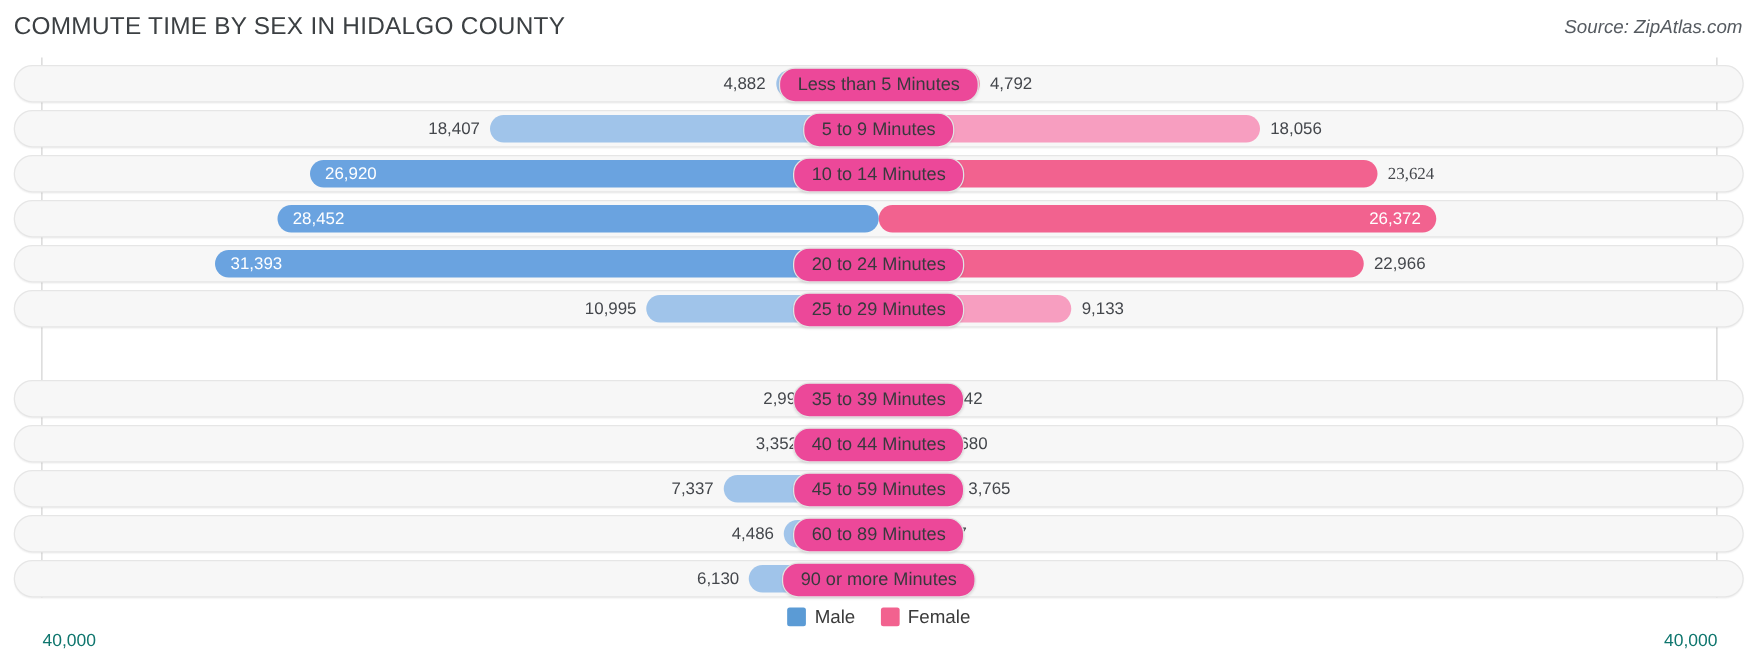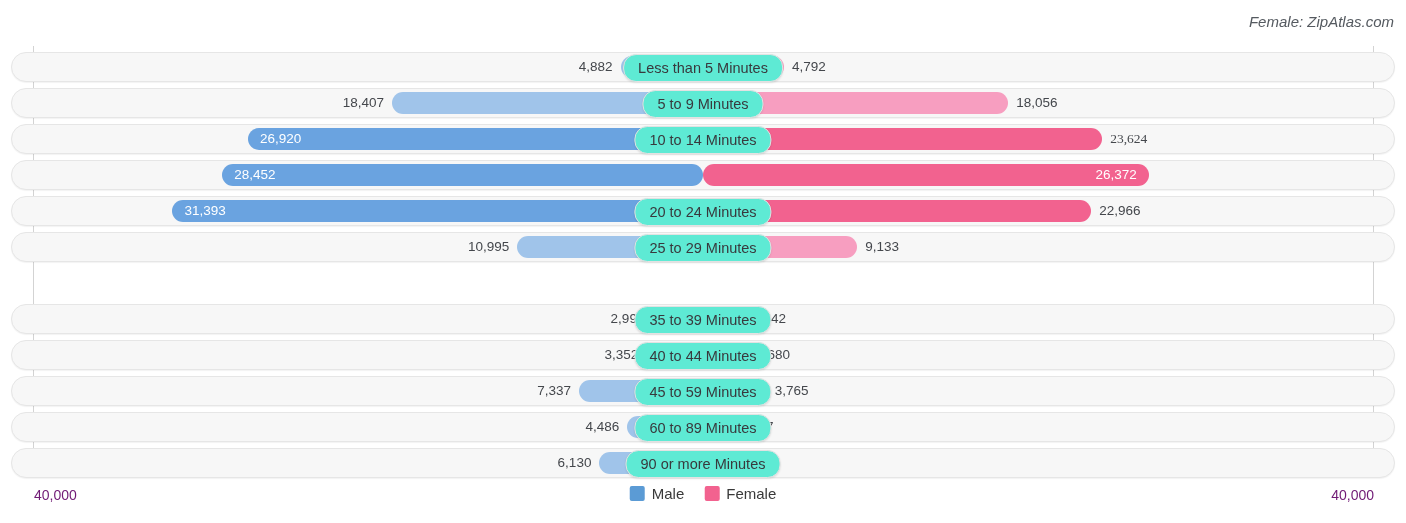--- a/index.html
+++ b/index.html
@@ -55,54 +55,55 @@
   .bar-value{
     position:absolute;top:3px;height:22px;line-height:22px;
     font-size:13.5px;white-space:nowrap;color:#44474c;
   }
   .bar-value.inside{color:#ffffff;}
 
   .cat-pill{
     position:absolute;top:1px;left:50%;transform:translateX(-50%);
     height:26px;line-height:26px;
     padding:0 14px;
-    background:#5eead4;
+    background:#ec4899;
     border:1px solid #e2e2e2;
     border-radius:13px;
     font-size:14.5px;color:#38393d;
     white-space:nowrap;
     box-shadow:0 1px 2px rgba(0,0,0,0.10);
     z-index:5;
   }
 
   
   .footer{position:absolute;left:0;top:478px;width:1406px;height:45px;}
   .axis-tick{
-    position:absolute;top:9px;
-    font-size:14px;color:#701a75;
+    position:absolute;top:26px;
+    font-size:14px;color:#0f766e;
   }
   .axis-tick.left{left:34px;}
   .axis-tick.right{right:32px;}
 
   .legend{
     position:absolute;left:50%;transform:translateX(-50%);
     top:7px;
     display:flex;align-items:center;gap:20px;
   }
   .legend-item{display:flex;align-items:center;gap:7px;}
   .legend-swatch{width:15px;height:15px;border-radius:2px;display:block;}
   .legend-label{font-size:15px;color:#3a3a3a;}
 </style>
 </head>
 <body>
 
 <div id="chart-root">
 
   <div class="header">
-    <div class="source-note">Female: ZipAtlas.com</div>
+    <div class="chart-title">COMMUTE TIME BY SEX IN HIDALGO COUNTY</div>
+    <div class="source-note">Source: ZipAtlas.com</div>
   </div>
 
   <div class="plot" id="plot">
     <div class="axis-line left"></div>
     <div class="axis-line right"></div>
   <div class="row" style="top: 6px;">
         <div class="bar male" style="width: 82.5058px; background: rgb(160, 196, 234);"></div>
         <div class="bar-value" style="right: calc(50% + 90.5058px);">4,882</div>
         <div class="bar female" style="width: 80.9848px; background: rgb(247, 158, 192);"></div>
         <div class="bar-value" style="left: calc(50% + 88.9848px);">4,792</div>

